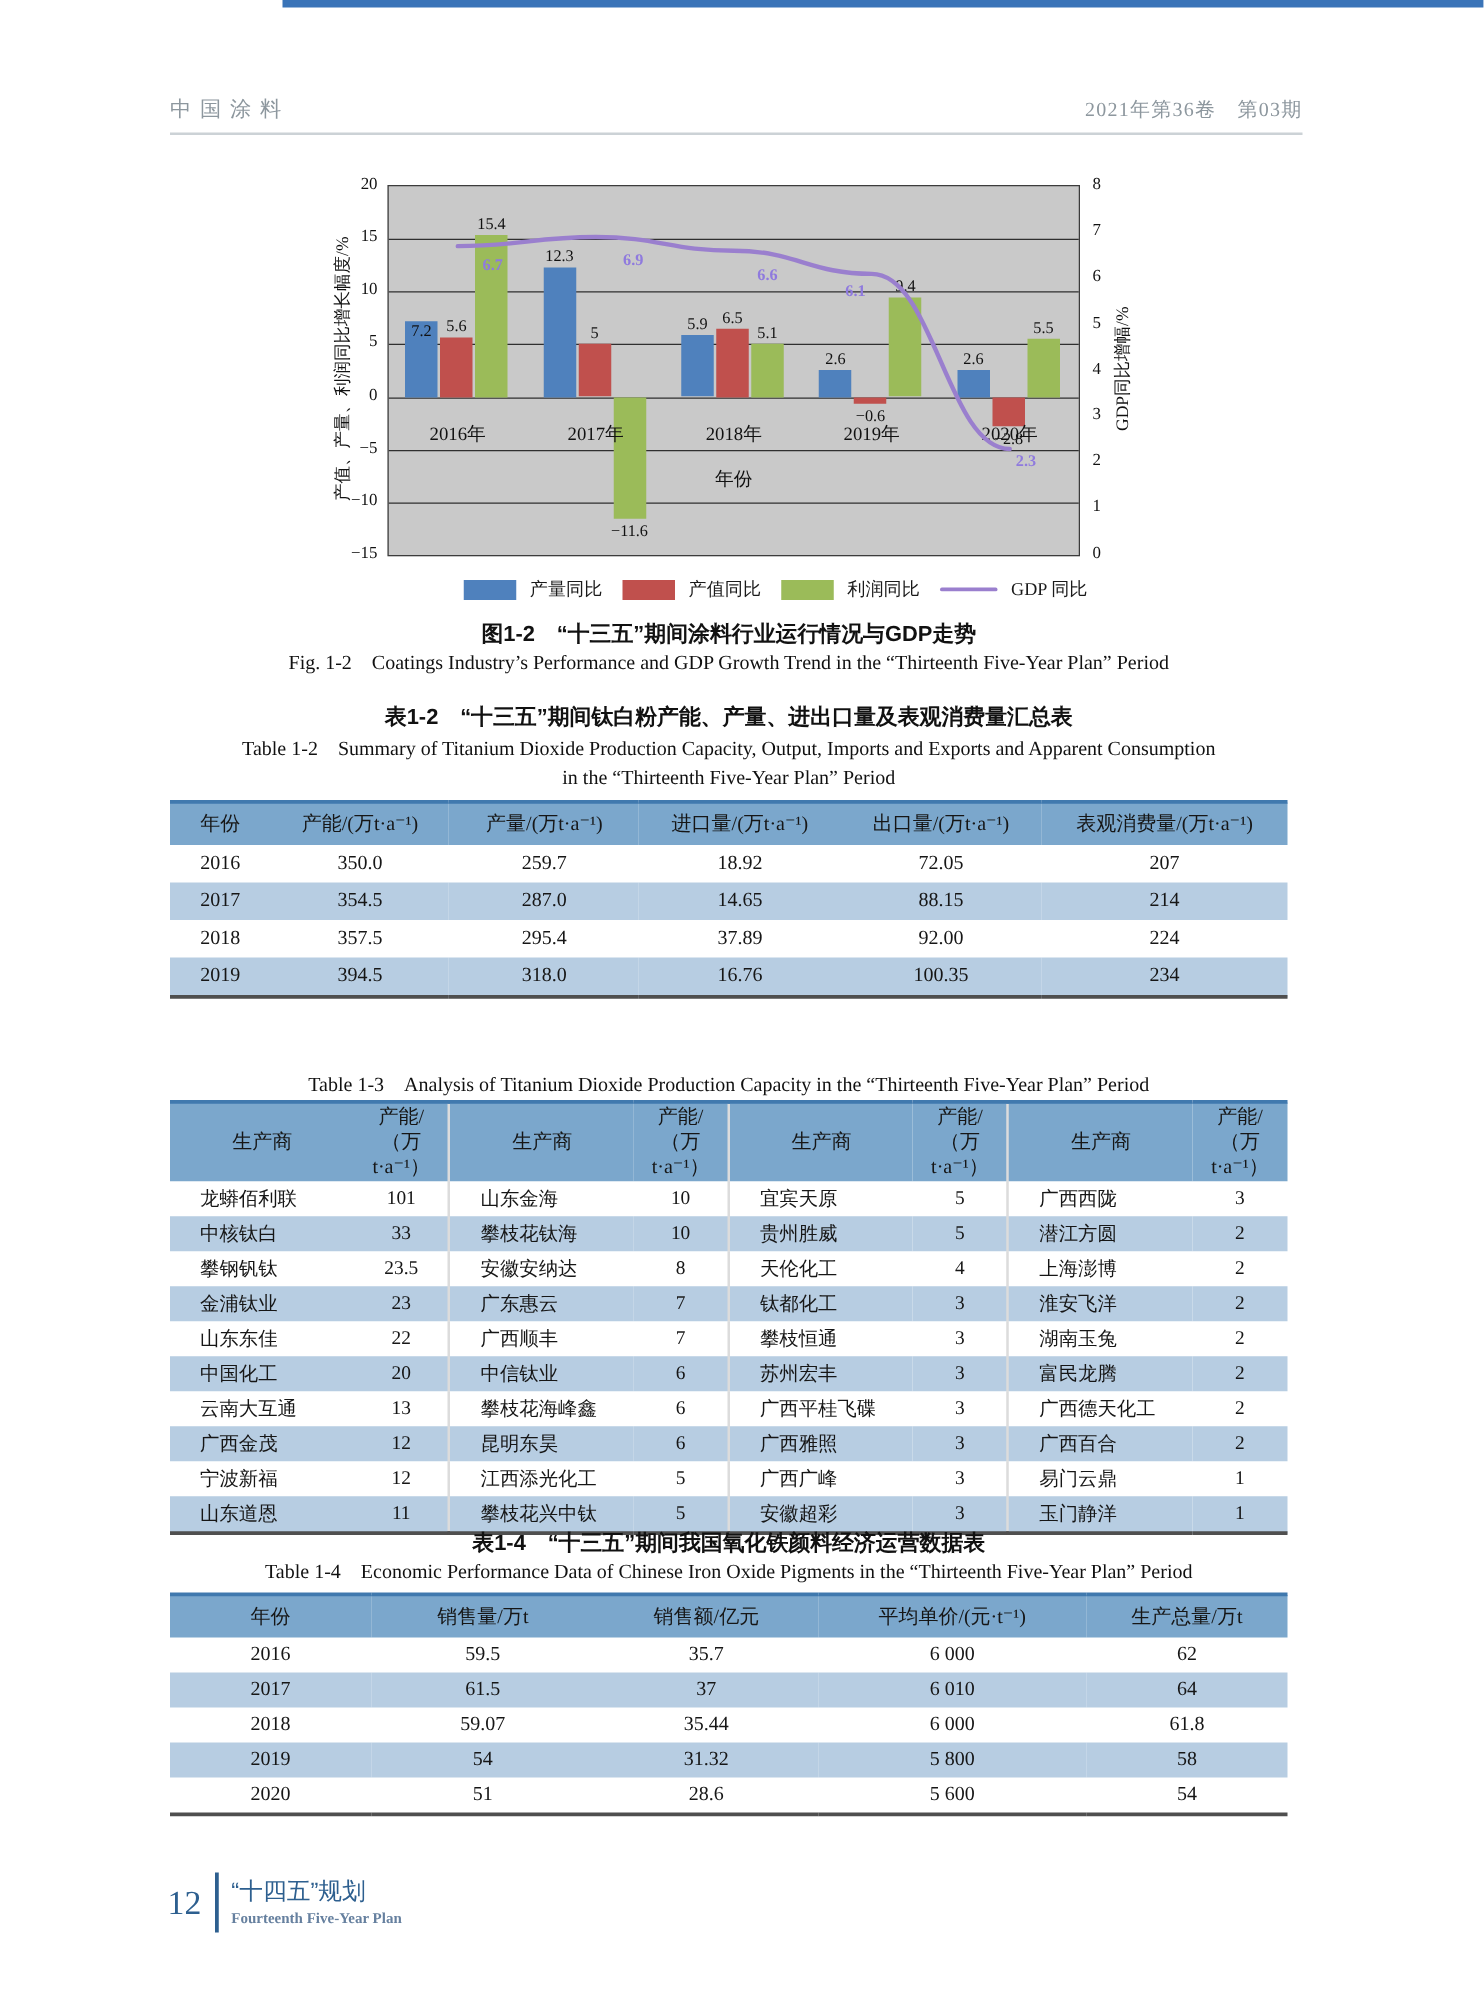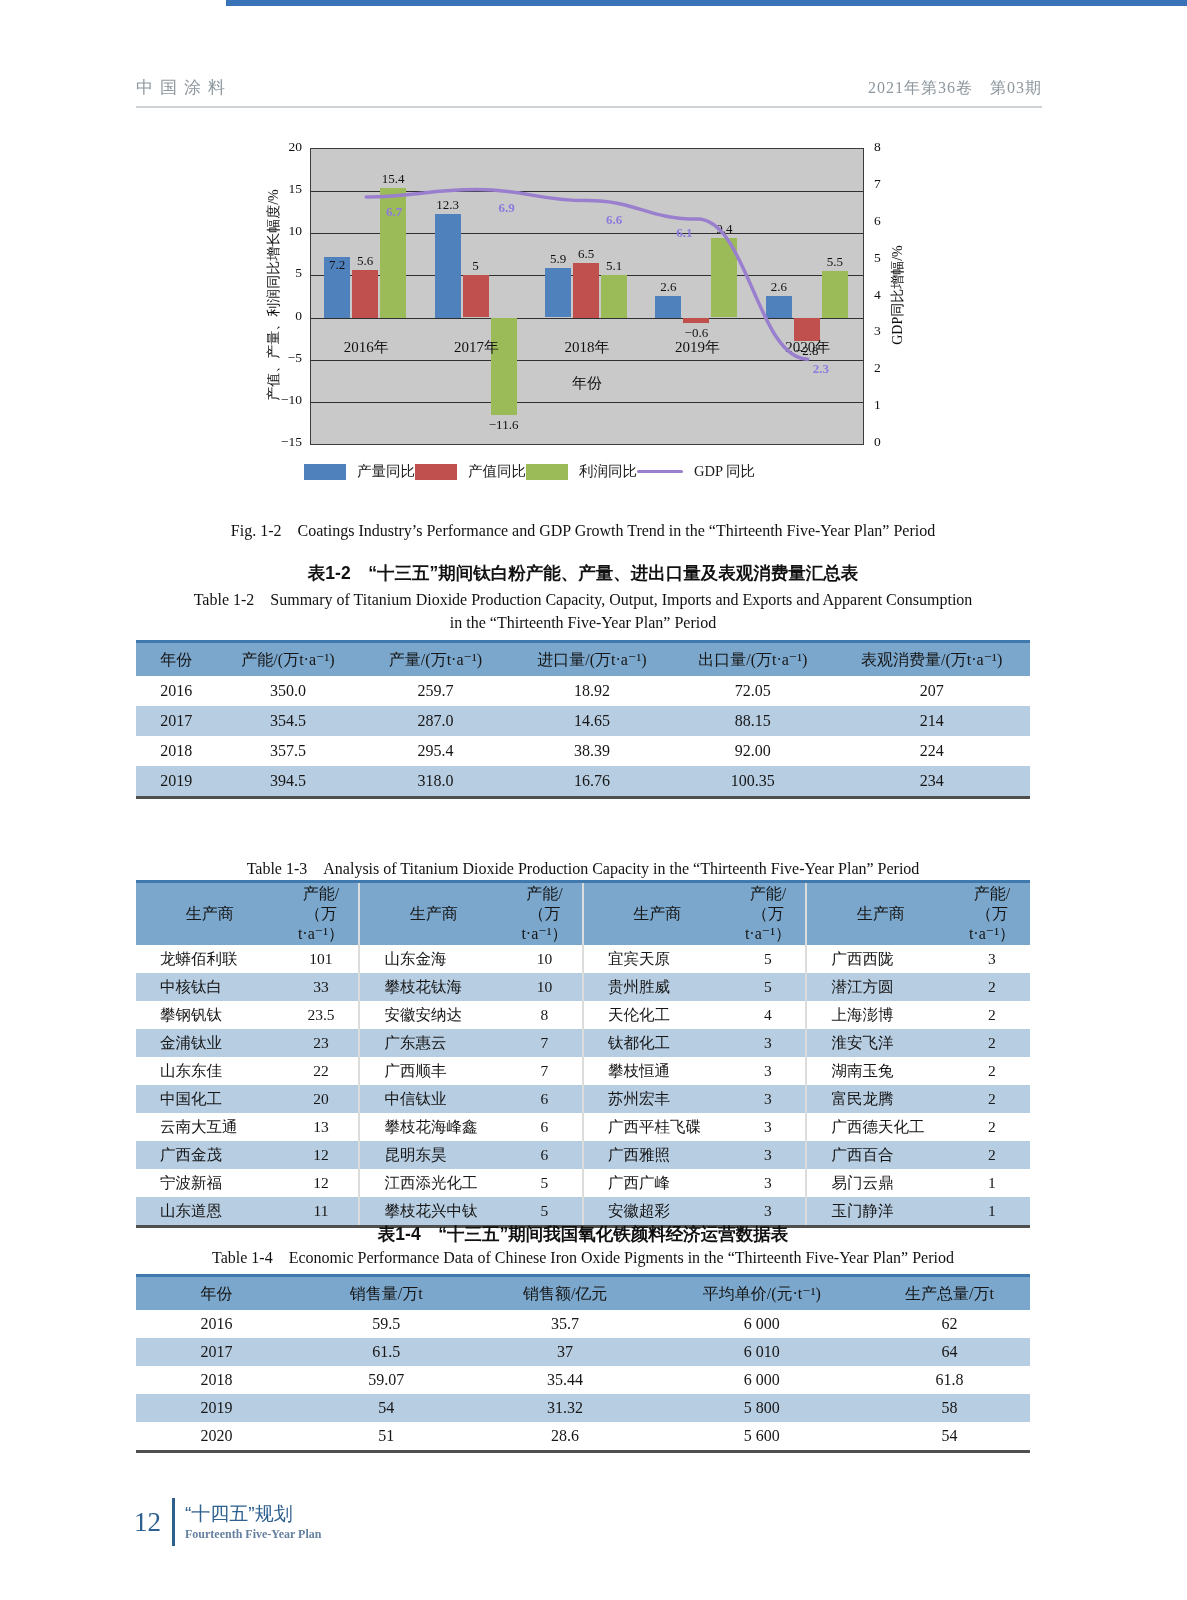--- a/index.html
+++ b/index.html
@@ -20,21 +20,21 @@
   .bar-label{position:absolute;font-size:13px;transform:translateX(-50%);white-space:nowrap;color:#111;}
   .gdp-label{position:absolute;font-size:13px;transform:translateX(-50%);white-space:nowrap;font-weight:bold;}
   .tick{position:absolute;font-size:13.5px;color:#111;}
   .tick.left{width:50px;text-align:right;}
   .tick.right{width:40px;text-align:left;}
   .axis-title{position:absolute;font-size:14px;white-space:nowrap;color:#111;}
   .axis-title.left{left:26px;top:153px;transform:translate(-50%,-50%) rotate(-90deg);}
   .axis-title.right{left:650px;top:153px;transform:translate(-50%,-50%) rotate(-90deg);}
   .year-label{position:absolute;font-size:15px;transform:translateX(-50%);white-space:nowrap;color:#111;}
   .xaxis-title{position:absolute;font-size:15px;left:50%;transform:translateX(-50%);color:#111;}
-  .legend{position:absolute;left:56px;top:320px;width:566px;display:flex;justify-content:flex-start;align-items:center;}
+  .legend{position:absolute;left:56px;top:320px;width:566px;display:flex;justify-content:flex-end;align-items:center;gap:16px;}
   .legend-item{display:flex;align-items:center;gap:11px;font-size:14.5px;}
   .swatch{width:42px;height:16px;display:inline-block;}
   .swatch.line{width:46px;height:3.5px;border-radius:2px;}
   
   .cap{position:absolute;left:136px;width:894px;text-align:center;line-height:1.2;}
   .cap-zh{font-family:"Liberation Sans","DejaVu Sans",sans-serif;font-weight:bold;font-size:17.5px;color:#111;}
   .cap-en{font-weight:normal;font-size:16px;color:#111;}
   
   table.dtable{position:absolute;left:136px;width:894px;border-collapse:collapse;table-layout:fixed;
                border-top:3px solid #4079ae;border-bottom:3px solid #4f4f4f;font-size:16px;color:#161616;}
@@ -150,20 +150,21 @@
       <div class="tick right" style="left: 626px; top: 255.1px;">1</div>
       <div class="tick right" style="left: 626px; top: 218.3px;">2</div>
       <div class="tick right" style="left: 626px; top: 181.4px;">3</div>
       <div class="tick right" style="left: 626px; top: 144.5px;">4</div>
       <div class="tick right" style="left: 626px; top: 107.6px;">5</div>
       <div class="tick right" style="left: 626px; top: 70.8px;">6</div>
       <div class="tick right" style="left: 626px; top: 33.9px;">7</div>
       <div class="tick right" style="left: 626px; top: -3px;">8</div>
     </div>
 
+  <div class="cap cap-zh" style="top:497px">图1-2　“十三五”期间涂料行业运行情况与GDP走势</div>
   <div class="cap cap-en" style="top:521px">Fig. 1-2　Coatings Industry’s Performance and GDP Growth Trend in the “Thirteenth Five-Year Plan” Period</div>
 
   <div class="cap cap-zh" style="top:563px">表1-2　“十三五”期间钛白粉产能、产量、进出口量及表观消费量汇总表</div>
   <div class="cap cap-en" style="top:590px">Table 1-2　Summary of Titanium Dioxide Production Capacity, Output, Imports and Exports and Apparent Consumption</div>
   <div class="cap cap-en" style="top:613px">in the “Thirteenth Five-Year Plan” Period</div>
   <table class="dtable" id="t12">
       <colgroup>
         <col style="width: 9%;">
         <col style="width: 16%;">
         <col style="width: 17%;">
@@ -195,21 +196,21 @@
           <td>354.5</td>
           <td>287.0</td>
           <td>14.65</td>
           <td>88.15</td>
           <td>214</td>
         </tr>
         <tr>
           <td>2018</td>
           <td>357.5</td>
           <td>295.4</td>
-          <td>38.39</td>
+          <td>37.89</td>
           <td>92.00</td>
           <td>224</td>
         </tr>
         <tr>
           <td>2019</td>
           <td>394.5</td>
           <td>318.0</td>
           <td>16.76</td>
           <td>100.35</td>
           <td>234</td>

